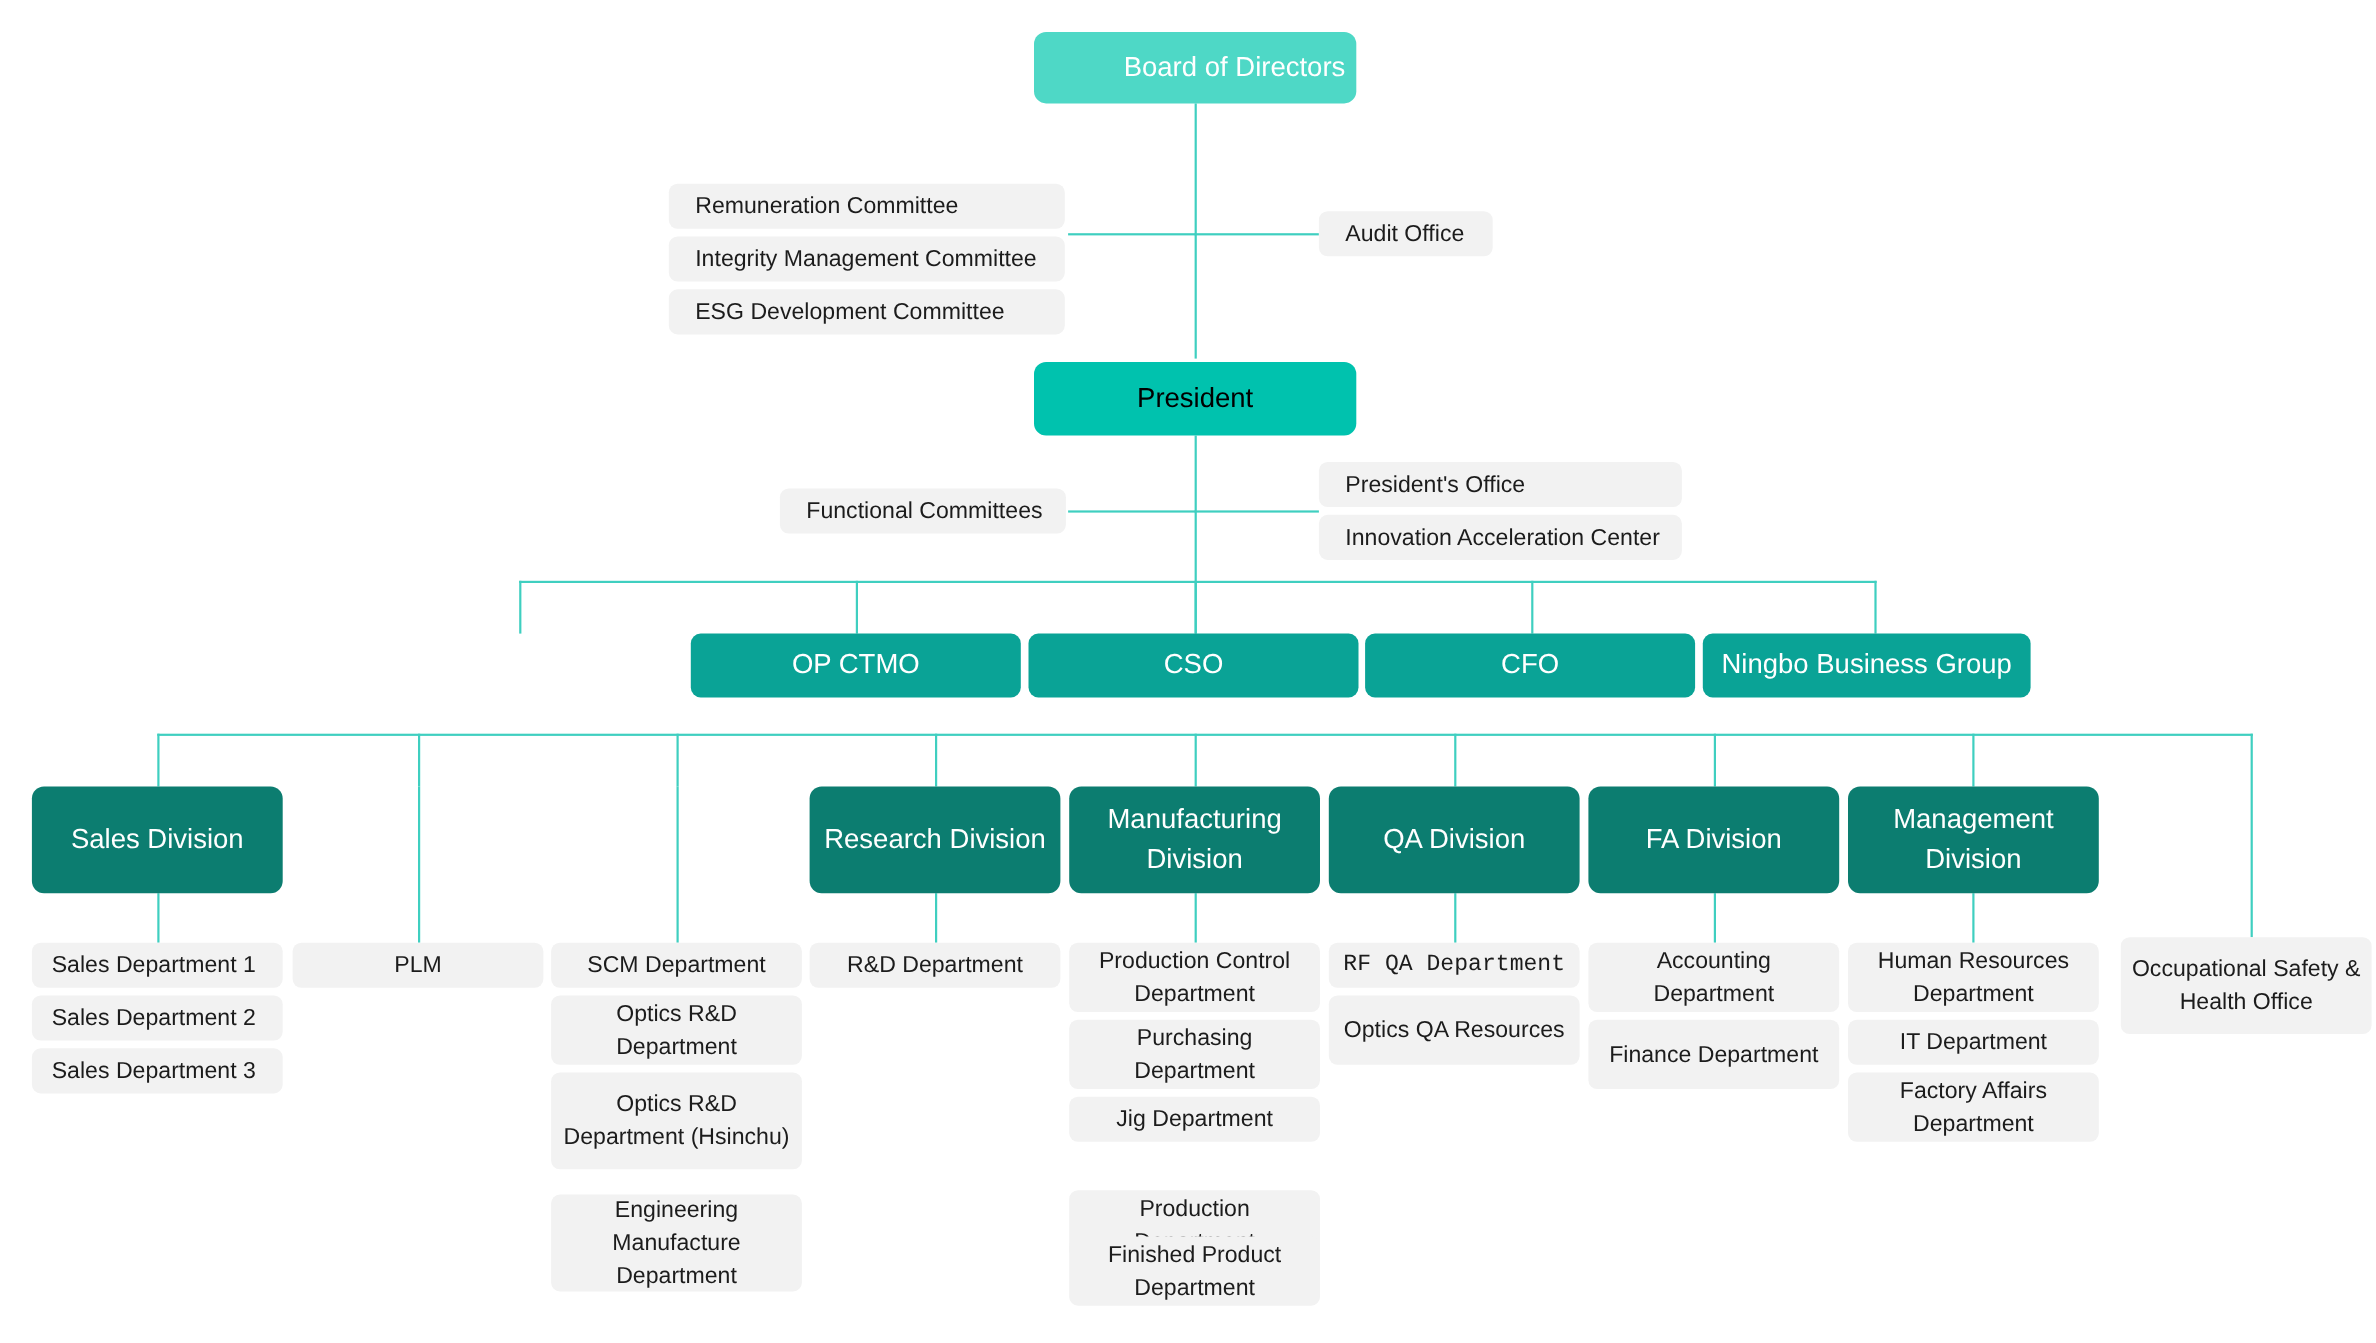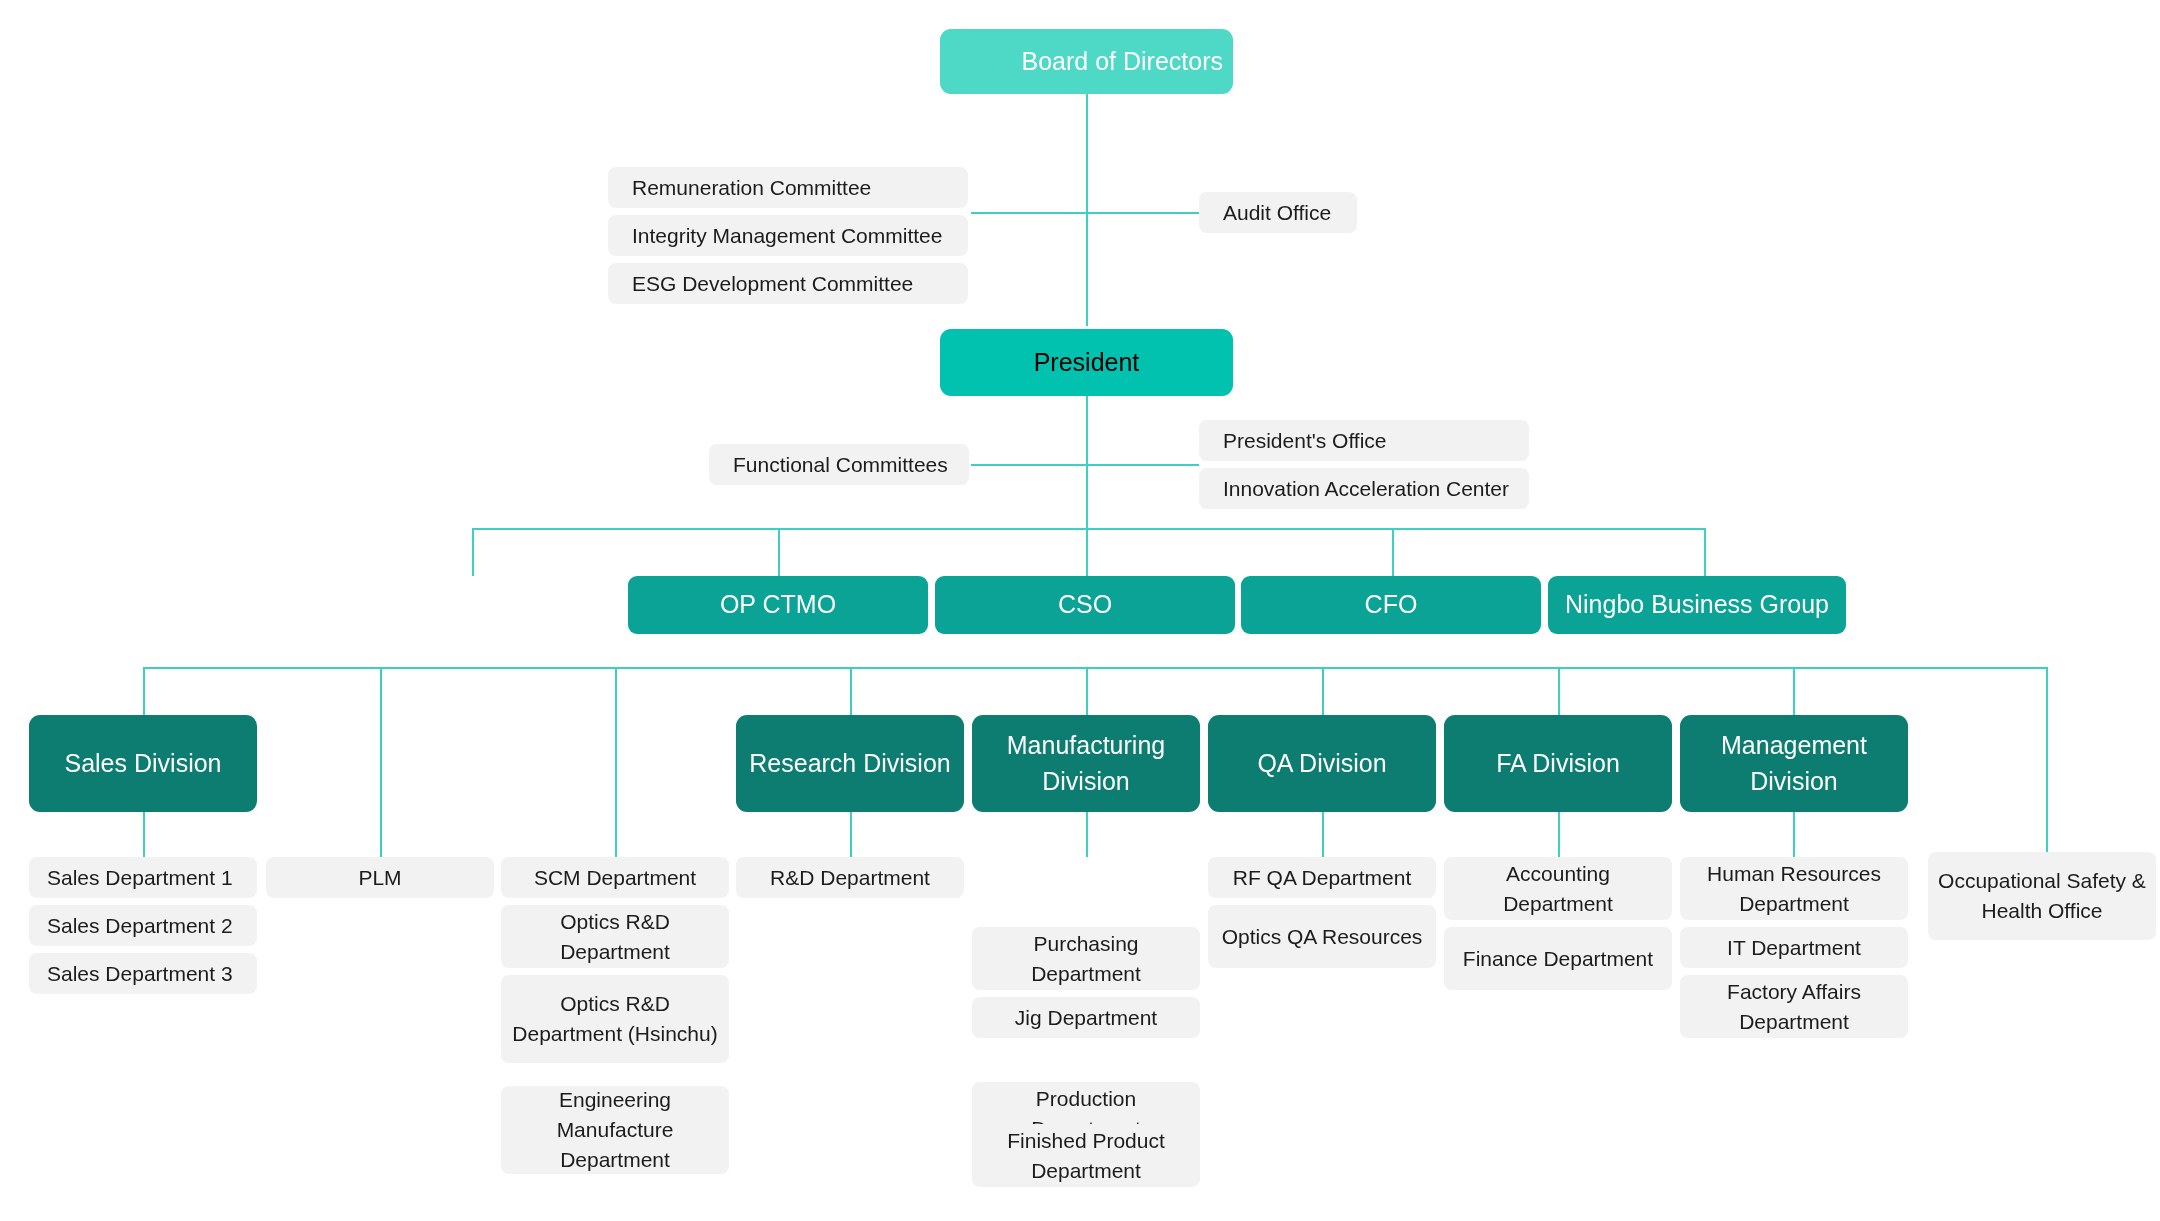--- a/index.html
+++ b/index.html
@@ -176,34 +176,37 @@
     <span>Optics R&amp;D Department (Hsinchu)</span>
   </div>
   <div class="node tier-grey" style="left:501px; top:1086px; width:228px; height:88px;">
     <span>Engineering Manufacture Department</span>
   </div>
 
   <div class="node tier-grey" style="left:736px; top:857px; width:228px; height:41px;">
     <span>R&amp;D Department</span>
   </div>
 
+  <div class="node tier-grey" style="left:972px; top:857px; width:228px; height:63px;">
+    <span>Production Control Department</span>
+  </div>
   <div class="node tier-grey" style="left:972px; top:927px; width:228px; height:63px;">
     <span>Purchasing Department</span>
   </div>
   <div class="node tier-grey" style="left:972px; top:997px; width:228px; height:41px;">
     <span>Jig Department</span>
   </div>
   <div class="node tier-grey" style="left:972px; top:1045px; width:228px; height:63px;margin-top:37px;">
     <span>Production Department</span>
   </div>
   <div class="node tier-grey" style="left:972px; top:1124px; width:228px; height:63px;">
     <span>Finished Product Department</span>
   </div>
 
-  <div class="node tier-grey" style="left:1208px; top:857px; width:228px; height:41px;">
+  <div class="node tier-grey" style="left:1208px; top:857px; width:228px; height:41px;font-family:Liberation Mono, monospace;">
     <span>RF QA Department</span>
   </div>
   <div class="node tier-grey" style="left:1208px; top:905px; width:228px; height:63px;">
     <span>Optics QA Resources</span>
   </div>
 
   <div class="node tier-grey" style="left:1444px; top:857px; width:228px; height:63px;">
     <span>Accounting Department</span>
   </div>
   <div class="node tier-grey" style="left:1444px; top:927px; width:228px; height:63px;">

